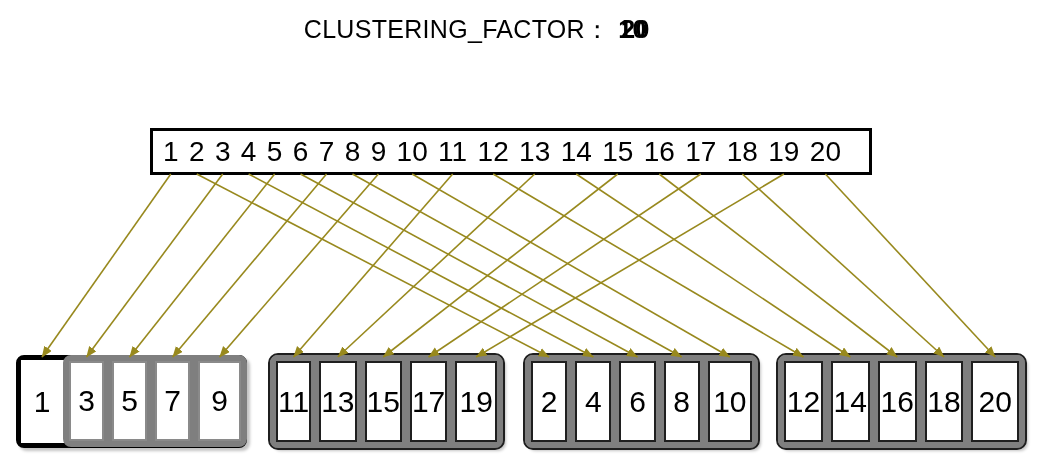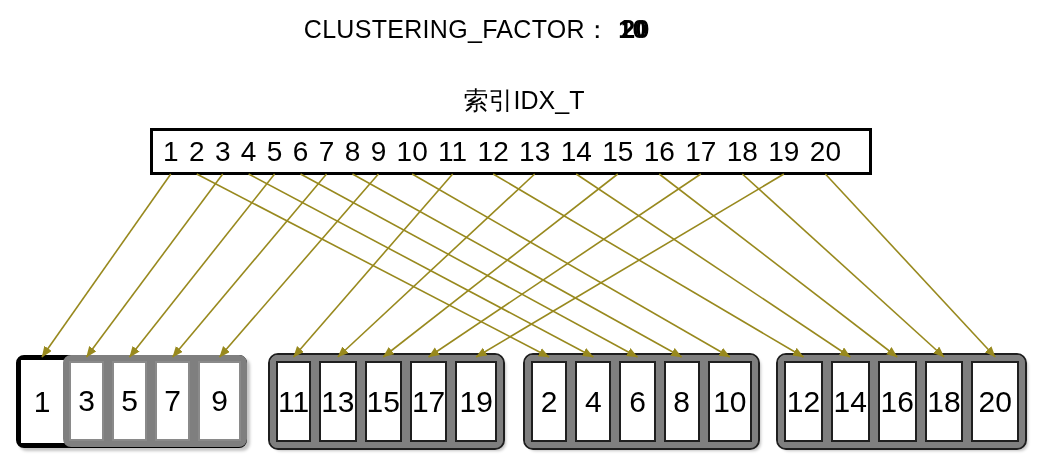--- a/index.html
+++ b/index.html
@@ -58,21 +58,20 @@
 </style>
 </head>
 <body>
 
 <div class="canvas" id="diagram">
 
   <div class="title">
     <span>CLUSTERING_FACTOR：</span><span class="overlap"><span class="ov ov1">10</span><span class="ov ov2">20</span></span>
   </div>
 
-  <div class="idx-label">索引IDX_T</div>
 
   <div class="idx-box" id="idxBox">
       <span class="idx-num">1</span>
       <span class="idx-num">2</span>
       <span class="idx-num">3</span>
       <span class="idx-num">4</span>
       <span class="idx-num">5</span>
       <span class="idx-num">6</span>
       <span class="idx-num">7</span>
       <span class="idx-num">8</span>

